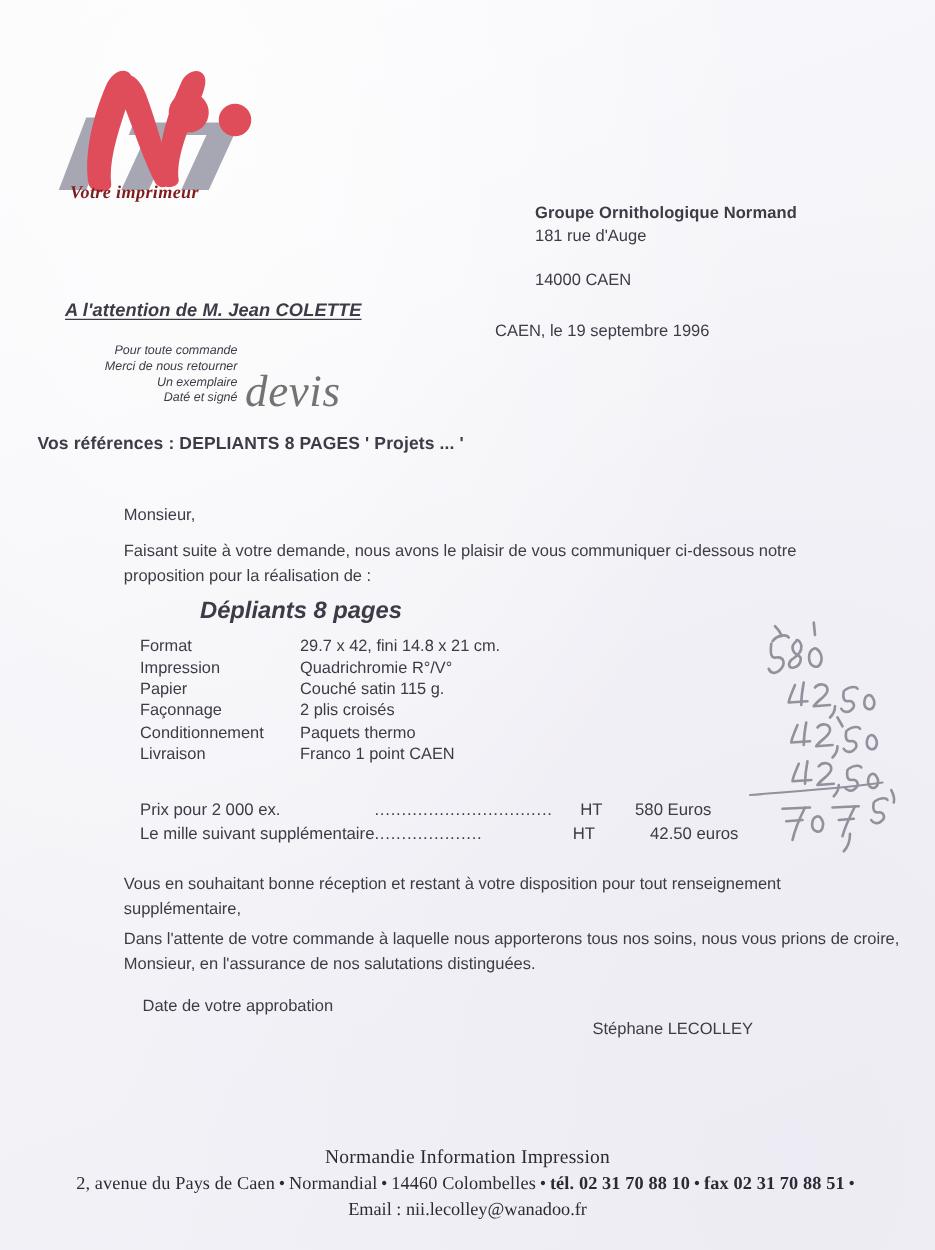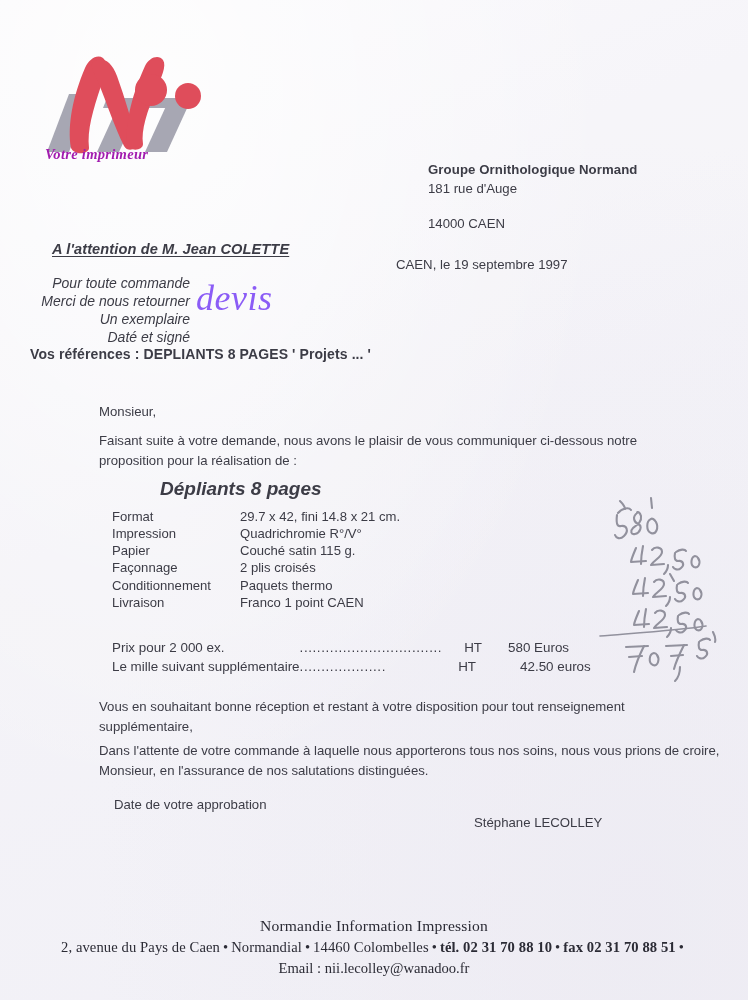--- a/index.html
+++ b/index.html
@@ -34,28 +34,28 @@
   #logo {
     position: absolute;
     left: 45px;
     top: 48px;
     width: 180px;
     height: 115px;
   }
   #logo svg { display: block; }
   #logo-tagline {
     position: absolute;
-    left: 45px;
+    left: 56px;
     top: 146px;
     font-family: "Liberation Serif", serif;
     font-style: italic;
     font-weight: 700;
     font-size: 14.5px;
     letter-spacing: 0.3px;
-    color: #a21caf;
+    color: #7f1d1d;
   }
 
   
   #recipient {
     position: absolute;
     left: 428px;
     top: 160px;
     line-height: 1.45;
     font-size: 13.2px;
   }
@@ -84,31 +84,31 @@
   }
 
   
   #returnnote {
     position: absolute;
     left: 30px;
     top: 275px;
     width: 160px;
     text-align: right;
     font-style: italic;
-    font-size: 14px;
+    font-size: 10px;
     line-height: 1.28;
   }
   #devis-word {
     position: absolute;
     left: 196px;
-    top: 277px;
+    top: 292px;
     font-family: "Liberation Serif", serif;
     font-style: italic;
     font-size: 36px;
-    color: #8b5cf6;
+    color: #737373;
     letter-spacing: 0.5px;
   }
 
   
   #refs {
     position: absolute;
     left: 30px;
     top: 346px;
     font-size: 14px;
     font-weight: 700;
@@ -261,21 +261,21 @@
       </svg>
     </div>
     <div id="logo-tagline">Votre imprimeur</div>
 
     <div id="recipient">
       <div class="org">Groupe Ornithologique Normand</div>
       <div class="street">181 rue d'Auge</div>
       <div class="city">14000 CAEN</div>
     </div>
 
-    <div id="dateline">CAEN, le 19 septembre 1997</div>
+    <div id="dateline">CAEN, le 19 septembre 1996</div>
 
     <div id="attention">A l'attention de M. Jean COLETTE</div>
 
     <div id="returnnote">
       <div>Pour toute commande</div>
       <div>Merci de nous retourner</div>
       <div>Un exemplaire</div>
       <div>Daté et signé</div>
     </div>
     <div id="devis-word">devis</div>

